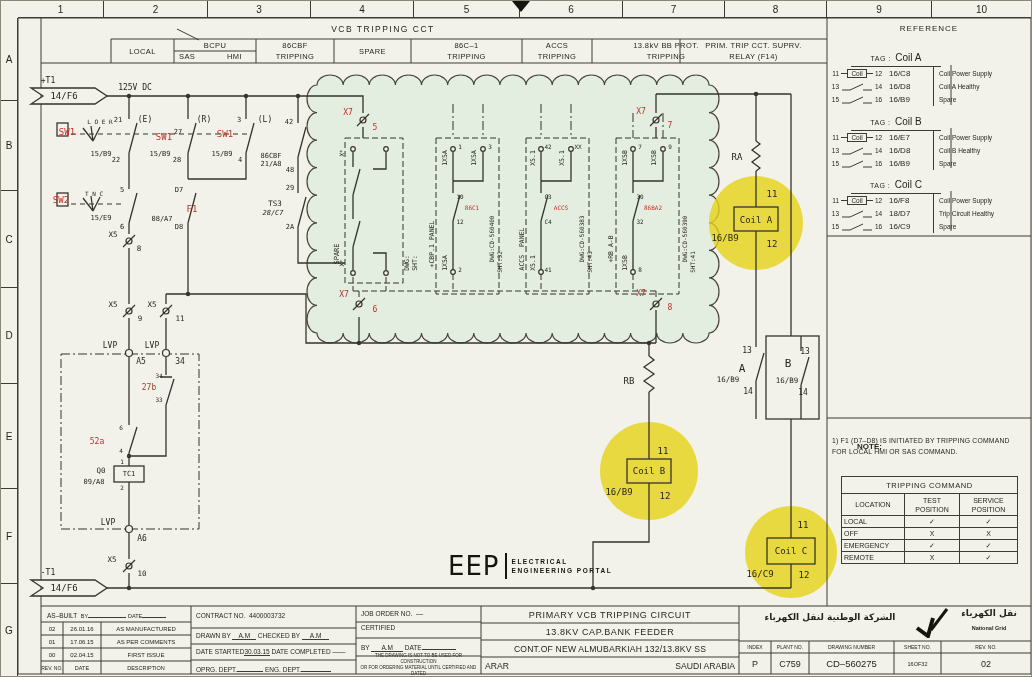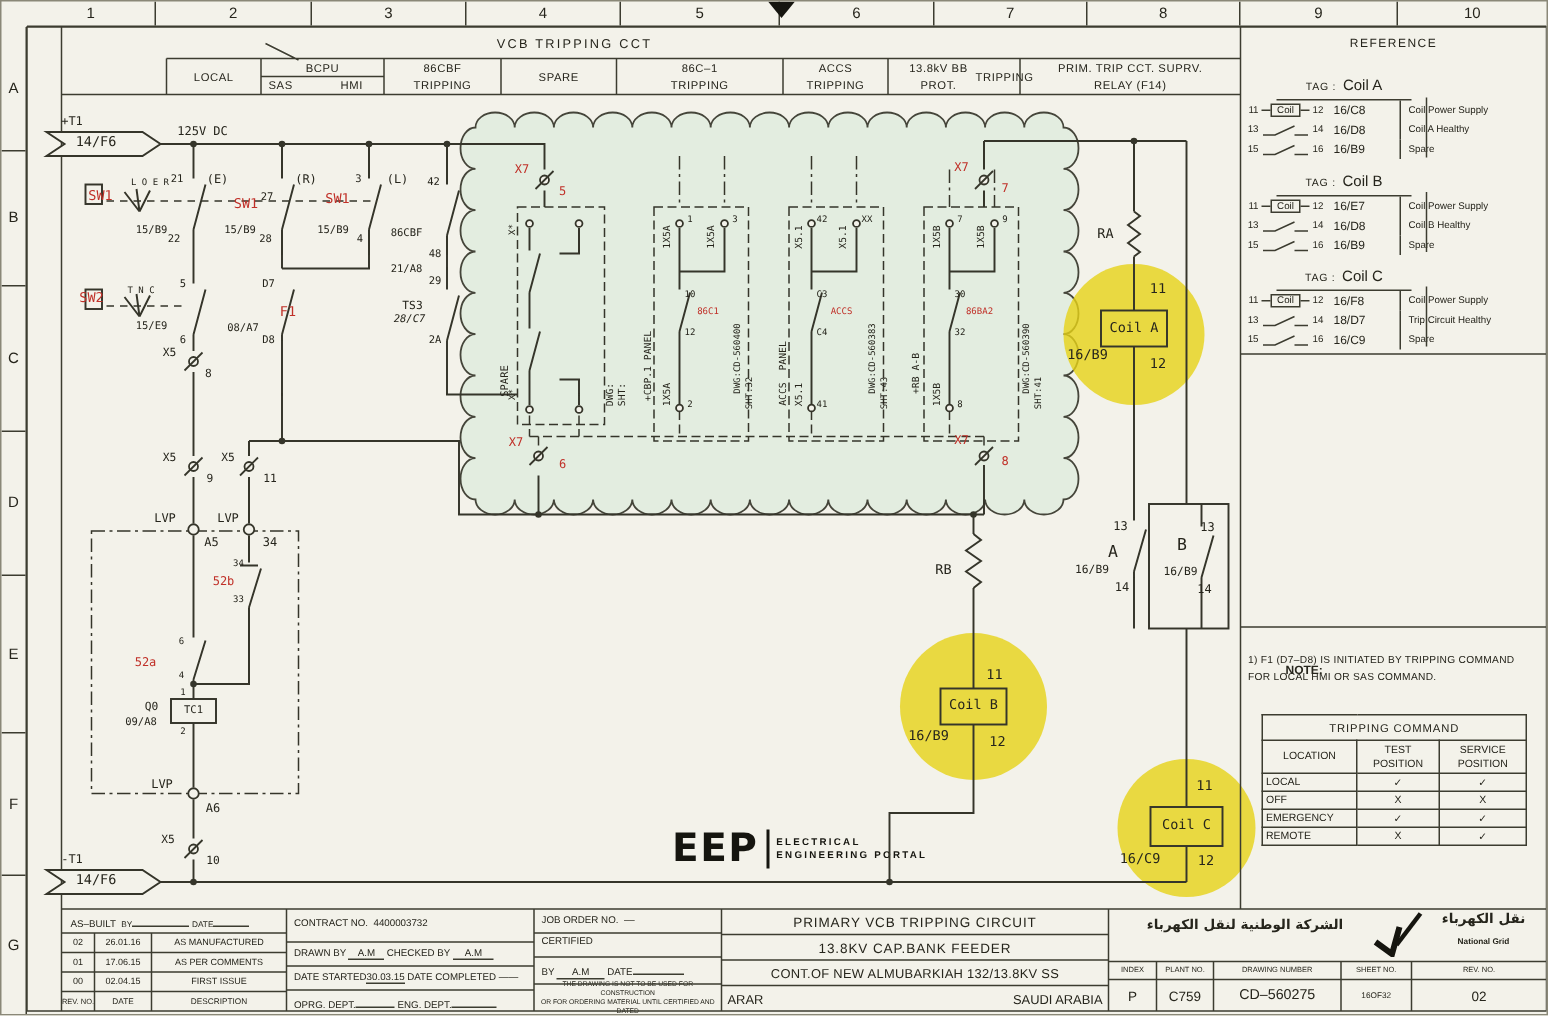--- a/index.html
+++ b/index.html
@@ -38,21 +38,21 @@
   #trip-table{position:absolute;left:840px;top:475px;border-collapse:collapse;z-index:1;}
   #trip-table td,#trip-table th{border:1px solid #3c3c30;font-size:7px;font-weight:normal;text-align:center;padding:0 2px;}
   #trip-table .tt{height:16px;font-size:7.5px;letter-spacing:.6px;}
   #trip-table .hh{height:22px;line-height:9px;}
   #trip-table .dr td{height:11px;}
   #trip-table td.loc{text-align:left;}
   
   .tb{font-size:6.5px;white-space:nowrap;}
   .uline{display:inline-block;border-bottom:1px solid #3c3c30;height:7px;}
   .eep{display:flex;align-items:center;gap:5px;color:#15150f;}
-  .eep .big{font-size:26px;font-weight:700;letter-spacing:1px;font-family:"DejaVu Sans",sans-serif;}
+  .eep .big{font-size:26px;font-weight:400;letter-spacing:1px;font-family:"DejaVu Sans",sans-serif;}
   .eep .bar{width:2px;height:26px;background:#15150f;}
   .eep .st{font-size:6.5px;font-weight:bold;letter-spacing:1.5px;line-height:9px;}
   .rtl{direction:rtl;font-family:"DejaVu Sans",sans-serif;}
 </style>
 </head>
 <body>
 
 <div id="root">
 
   <div id="top-ruler">
@@ -89,21 +89,21 @@
     </div>
   <div class="abs ctr hdr" style="left:333px;top:38px;width:77px;height:24px;">SPARE</div>
   <div class="abs ctr hdr" style="left:410px;top:38px;width:111px;height:24px;flex-direction:column;">
       <span>86C–1</span>
       <span>TRIPPING</span>
     </div>
   <div class="abs ctr hdr" style="left:521px;top:38px;width:70px;height:24px;flex-direction:column;">
       <span>ACCS</span>
       <span>TRIPPING</span>
     </div>
-  <div class="abs ctr hdr" style="left:600px;top:38px;width:88px;height:24px;flex-direction:row;">
+  <div class="abs ctr hdr" style="left:621px;top:38px;width:88px;height:24px;flex-direction:column;">
       <span>13.8kV  BB  PROT.</span>
       <span>TRIPPING</span>
     </div>
   <div class="abs ctr hdr" style="left:679px;top:38px;width:147px;height:24px;flex-direction:column;">
       <span>PRIM.  TRIP  CCT.  SUPRV.</span>
       <span>RELAY  (F14)</span>
     </div>
 
   <div class="tagblock" style="top:46px;">
     <div class="tagtitle"><span class="tl">TAG :</span> <span class="tn">Coil A</span></div>
@@ -455,21 +455,21 @@
       <div class="slabel" style="font-size: 8px; left: 203px; top: 119px;">(R)</div>
       <div class="slabel" style="font-size: 7px; left: 159px; top: 153px;">15/B9</div>
       <div class="slabel" style="font-size: 7px; left: 176px; top: 159px;">28</div>
       <div class="slabel red" style="font-size: 9px; left: 224px; top: 133px;">SW1</div>
       <div class="slabel" style="font-size: 7px; left: 238px; top: 119px;">3</div>
       <div class="slabel" style="font-size: 8px; left: 264px; top: 119px;">(L)</div>
       <div class="slabel" style="font-size: 7px; left: 221px; top: 153px;">15/B9</div>
       <div class="slabel" style="font-size: 7px; left: 239px; top: 159px;">4</div>
       <div class="slabel" style="font-size: 7px; left: 288px; top: 121px;">42</div>
       <div class="slabel" style="font-size: 7px; left: 270px; top: 155px;">86CBF</div>
-      <div class="slabel" style="font-size: 7px; left: 270px; top: 163px; margin-top: 16px;">21/A8</div>
+      <div class="slabel" style="font-size: 7px; left: 270px; top: 163px;">21/A8</div>
       <div class="slabel" style="font-size: 7px; left: 289px; top: 169px;">48</div>
       <div class="slabel" style="font-size: 7px; left: 289px; top: 187px;">29</div>
       <div class="slabel" style="font-size: 7.5px; left: 274px; top: 203px;">TS3</div>
       <div class="slabel" style="font-size: 7px; left: 272px; top: 212px; font-style: italic;">28/C7</div>
       <div class="slabel" style="font-size: 7px; left: 289px; top: 226px;">2A</div>
       <div class="slabel red" style="font-size: 9px; left: 60px; top: 199px;">SW2</div>
       <div class="slabel" style="font-size: 6px; left: 93px; top: 193px;">T N C</div>
       <div class="slabel" style="font-size: 7px; left: 100px; top: 217px;">15/E9</div>
       <div class="slabel" style="font-size: 7px; left: 121px; top: 189px;">5</div>
       <div class="slabel" style="font-size: 7px; left: 121px; top: 226px;">6</div>
@@ -480,21 +480,21 @@
       <div class="slabel" style="font-size: 7.5px; left: 112px; top: 234px;">X5</div>
       <div class="slabel" style="font-size: 7.5px; left: 138px; top: 248px;">8</div>
       <div class="slabel" style="font-size: 7.5px; left: 112px; top: 304px;">X5</div>
       <div class="slabel" style="font-size: 7.5px; left: 139px; top: 318px;">9</div>
       <div class="slabel" style="font-size: 7.5px; left: 151px; top: 304px;">X5</div>
       <div class="slabel" style="font-size: 7.5px; left: 179px; top: 318px;">11</div>
       <div class="slabel" style="left: 109px; top: 345px;">LVP</div>
       <div class="slabel" style="left: 140px; top: 361px;">A5</div>
       <div class="slabel" style="left: 151px; top: 345px;">LVP</div>
       <div class="slabel" style="left: 179px; top: 361px;">34</div>
-      <div class="slabel red" style="left: 148px; top: 387px;">52b</div>
+      <div class="slabel red" style="left: 148px; top: 387px;">27b</div>
       <div class="slabel" style="font-size: 6px; left: 158px; top: 375px;">34</div>
       <div class="slabel" style="font-size: 6px; left: 158px; top: 399px;">33</div>
       <div class="slabel red" style="left: 96px; top: 441px; text-align: center;">52a</div>
       <div class="slabel" style="font-size: 6px; left: 120px; top: 427px;">6</div>
       <div class="slabel" style="font-size: 6px; left: 120px; top: 450px;">4</div>
       <div class="slabel" style="font-size: 6px; left: 121px; top: 461px;">1</div>
       <div class="slabel" style="font-size: 7.5px; left: 100px; top: 470px;">Q0</div>
       <div class="slabel" style="font-size: 7px; left: 93px; top: 481px;">09/A8</div>
       <div class="slabel" style="font-size: 7px; left: 128px; top: 473px;">TC1</div>
       <div class="slabel" style="font-size: 6px; left: 121px; top: 487px;">2</div>

